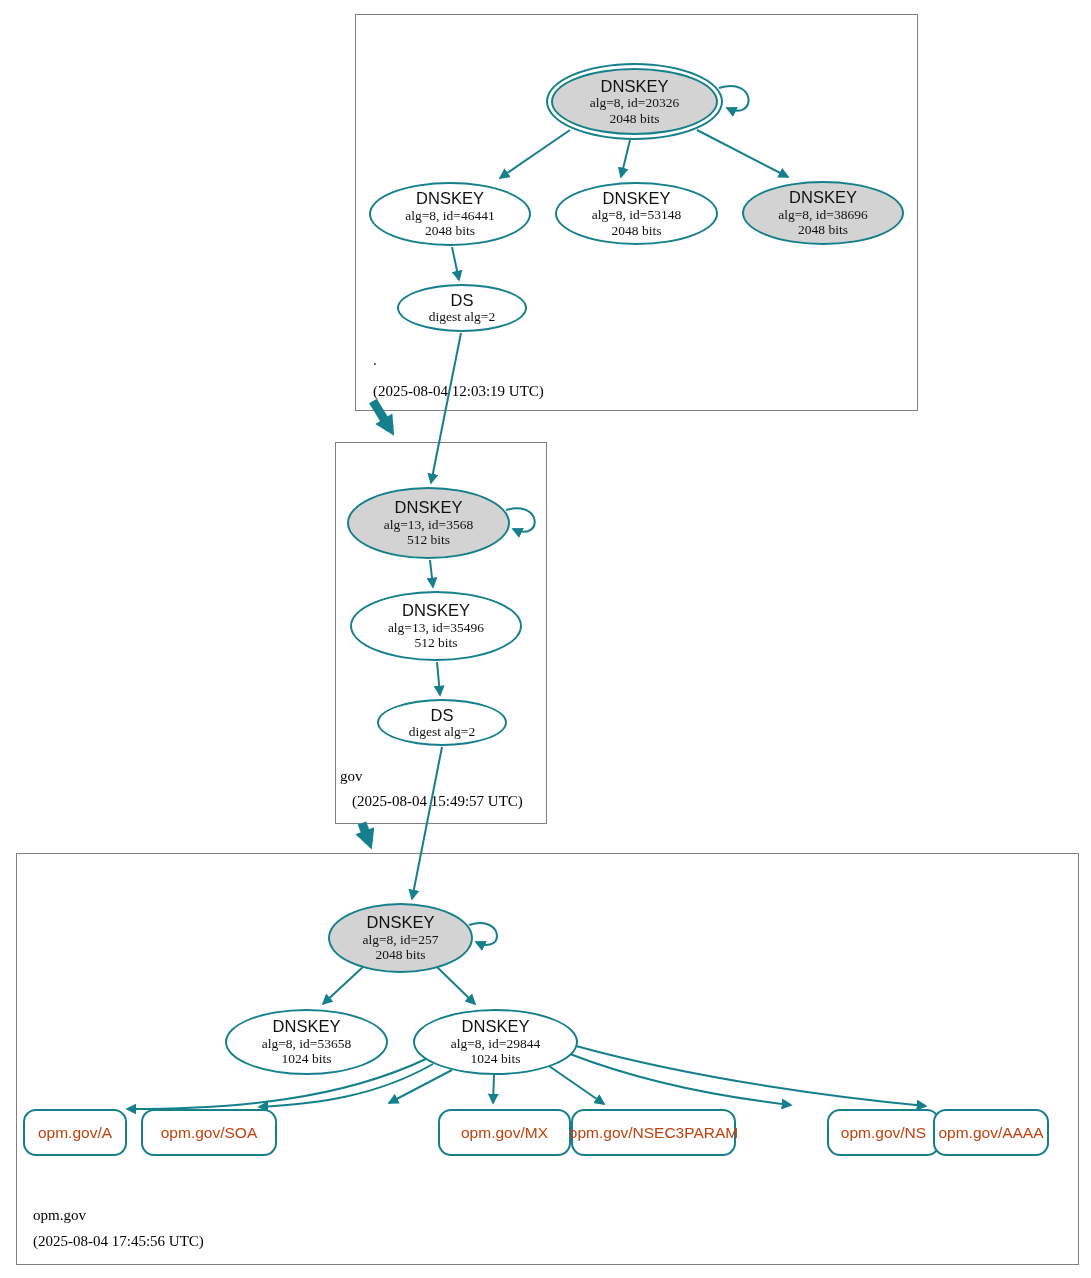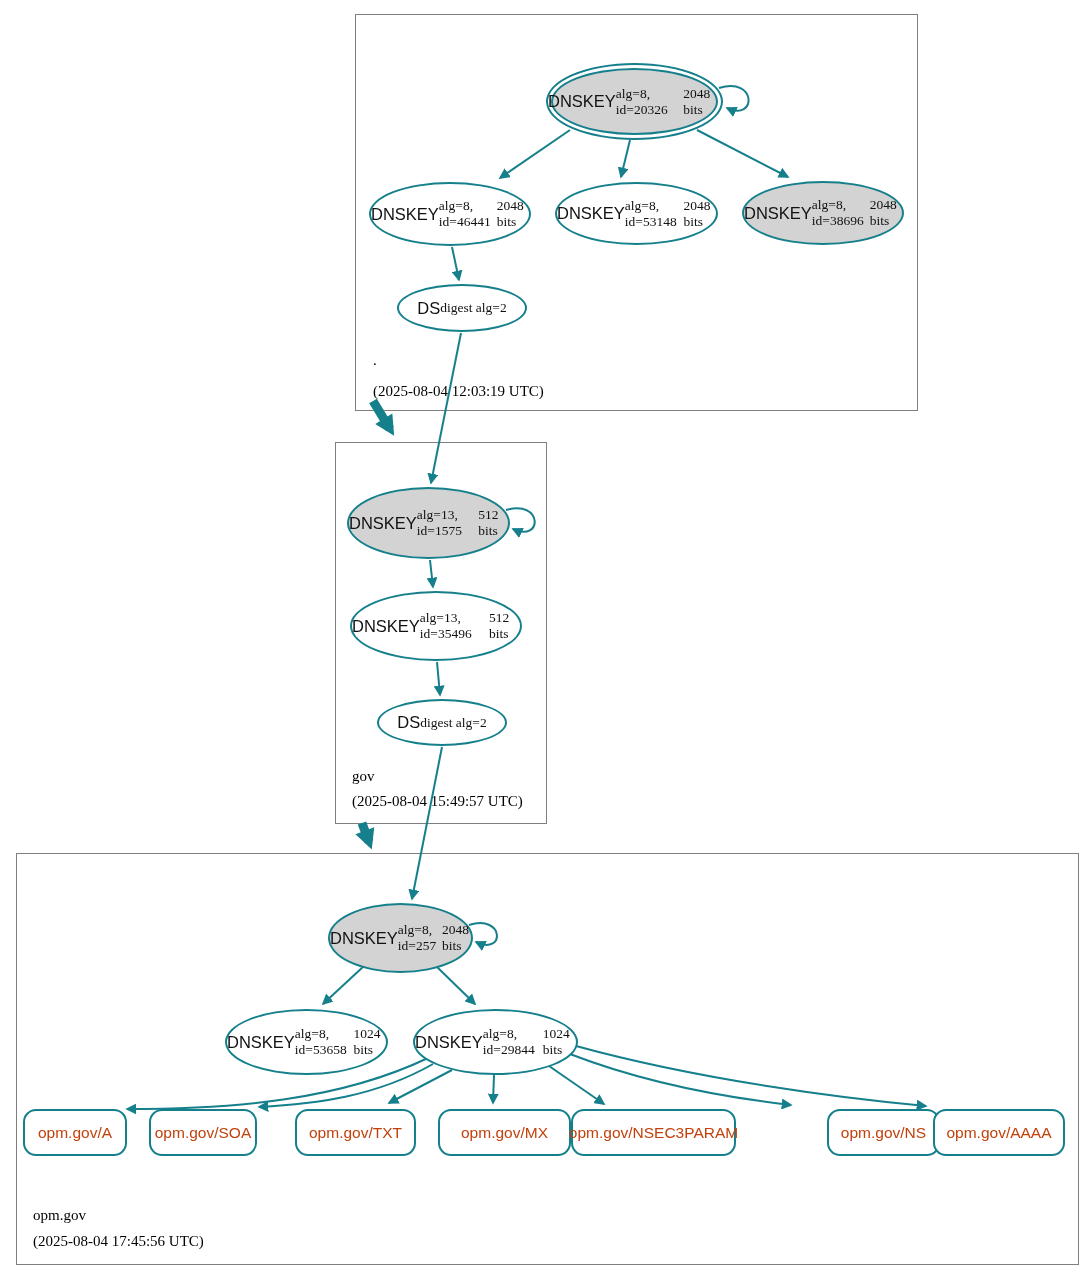--- a/index.html
+++ b/index.html
@@ -31,26 +31,26 @@
   .zone-ts{
     position:absolute;
     font-family:"Liberation Serif", serif;
     font-size:15px;color:#000;
     white-space:nowrap;
     z-index:1;
   }
   svg.edges{position:absolute;left:0;top:0;z-index:2;pointer-events:none;}
   .node{
     position:absolute;
-    display:flex;flex-direction:row;
+    display:flex;flex-direction:column;
     align-items:center;justify-content:center;
     border:2.4px solid var(--teal);
     border-radius:50%;
     background:#fff;
-    text-align:left;
+    text-align:center;
     z-index:3;
     box-sizing:border-box;
   }
   .node.gray{background:var(--grayfill);}
   .node.double{background:transparent;border-width:2px;}
   .node.double .ring{
     position:absolute;inset:3px;
     border:2.2px solid var(--teal);
     border-radius:50%;
     background:var(--grayfill);
@@ -154,36 +154,36 @@
   <div class="node" style="left:397px;top:284px;width:130px;height:48px;">
     <div class="ln t-title">DS</div>
     <div class="ln t-detail">digest alg=2</div>
   </div>
 
   <div class="zone-name" style="left:373px;top:352px;">.</div>
   <div class="zone-ts" style="left:373px;top:383px;">(2025-08-04 12:03:19 UTC)</div>
 
   <div class="node gray" style="left:347px;top:487px;width:163px;height:72px;">
     <div class="ln t-title">DNSKEY</div>
-    <div class="ln t-detail">alg=13, id=1575</div>
+    <div class="ln t-detail">alg=13, id=3568</div>
     <div class="ln t-detail">512 bits</div>
   </div>
 
   <div class="node" style="left:350px;top:591px;width:172px;height:70px;">
     <div class="ln t-title">DNSKEY</div>
     <div class="ln t-detail">alg=13, id=35496</div>
     <div class="ln t-detail">512 bits</div>
   </div>
 
   <div class="node" style="left:377px;top:699px;width:130px;height:47px;">
     <div class="ln t-title">DS</div>
     <div class="ln t-detail">digest alg=2</div>
   </div>
 
-  <div class="zone-name" style="left:352px;top:768px;">gov</div>
+  <div class="zone-name" style="left:340px;top:768px;">gov</div>
   <div class="zone-ts" style="left:352px;top:793px;">(2025-08-04 15:49:57 UTC)</div>
 
   <div class="node gray" style="left:328px;top:903px;width:145px;height:70px;">
     <div class="ln t-title">DNSKEY</div>
     <div class="ln t-detail">alg=8, id=257</div>
     <div class="ln t-detail">2048 bits</div>
   </div>
 
   <div class="node" style="left:225px;top:1009px;width:163px;height:66px;">
     <div class="ln t-title">DNSKEY</div>
@@ -191,23 +191,22 @@
     <div class="ln t-detail">1024 bits</div>
   </div>
 
   <div class="node" style="left:413px;top:1009px;width:165px;height:66px;">
     <div class="ln t-title">DNSKEY</div>
     <div class="ln t-detail">alg=8, id=29844</div>
     <div class="ln t-detail">1024 bits</div>
   </div>
 
   <div class="rrset" style="left:23px;top:1109px;width:104px;height:47px;">opm.gov/A</div>
-  <div class="rrset" style="left:149px;top:1109px;width:108px;height:47px;text-align:right;">opm.gov/SOA</div>
-  <div class="rrset" style="left:295px;top:1109px;width:121px;height:47px;">opm.gov/TXT</div>
+  <div class="rrset" style="left:141px;top:1109px;width:136px;height:47px;text-align:right;">opm.gov/SOA</div>
   <div class="rrset" style="left:438px;top:1109px;width:133px;height:47px;">opm.gov/MX</div>
   <div class="rrset" style="left:571px;top:1109px;width:165px;height:47px;">opm.gov/NSEC3PARAM</div>
   <div class="rrset" style="left:795px;top:1109px;width:113px;height:47px;margin-left:32px;">opm.gov/NS</div>
-  <div class="rrset" style="left:933px;top:1109px;width:132px;height:47px;">opm.gov/AAAA</div>
+  <div class="rrset" style="left:933px;top:1109px;width:116px;height:47px;">opm.gov/AAAA</div>
 
   <div class="zone-name" style="left:33px;top:1207px;">opm.gov</div>
   <div class="zone-ts" style="left:33px;top:1233px;">(2025-08-04 17:45:56 UTC)</div>
 
 </div>
 
 </body></html>

